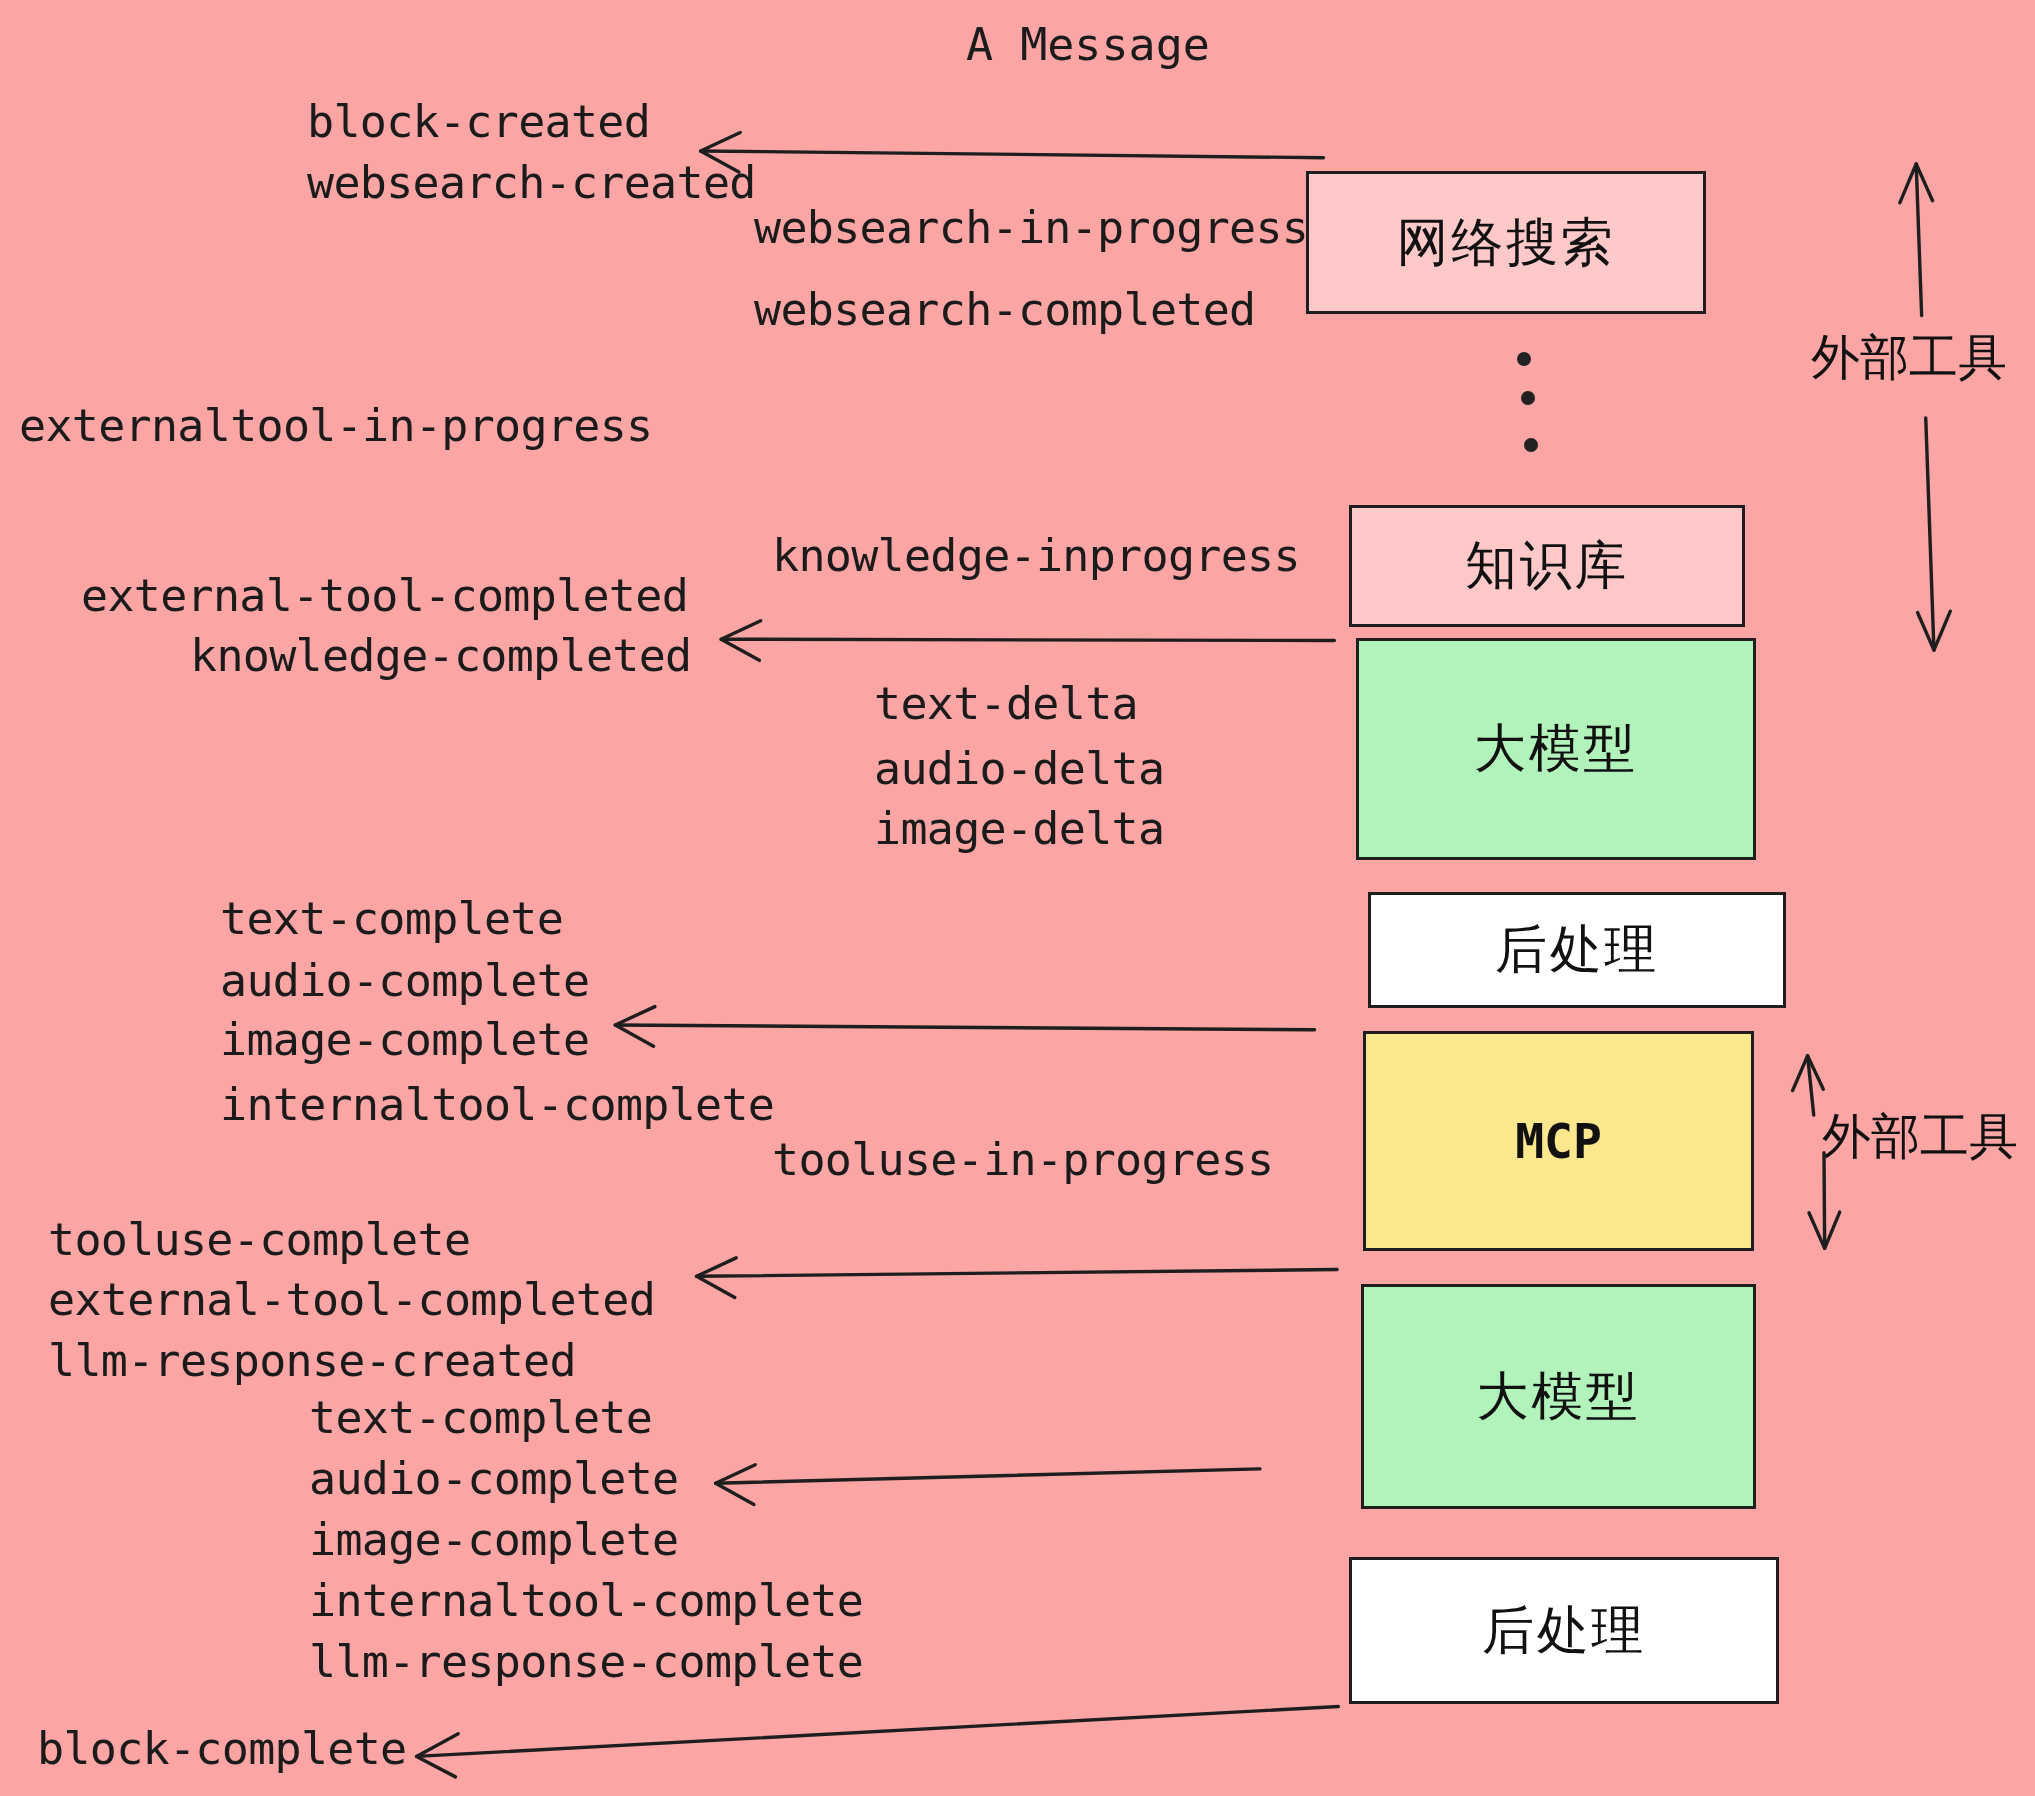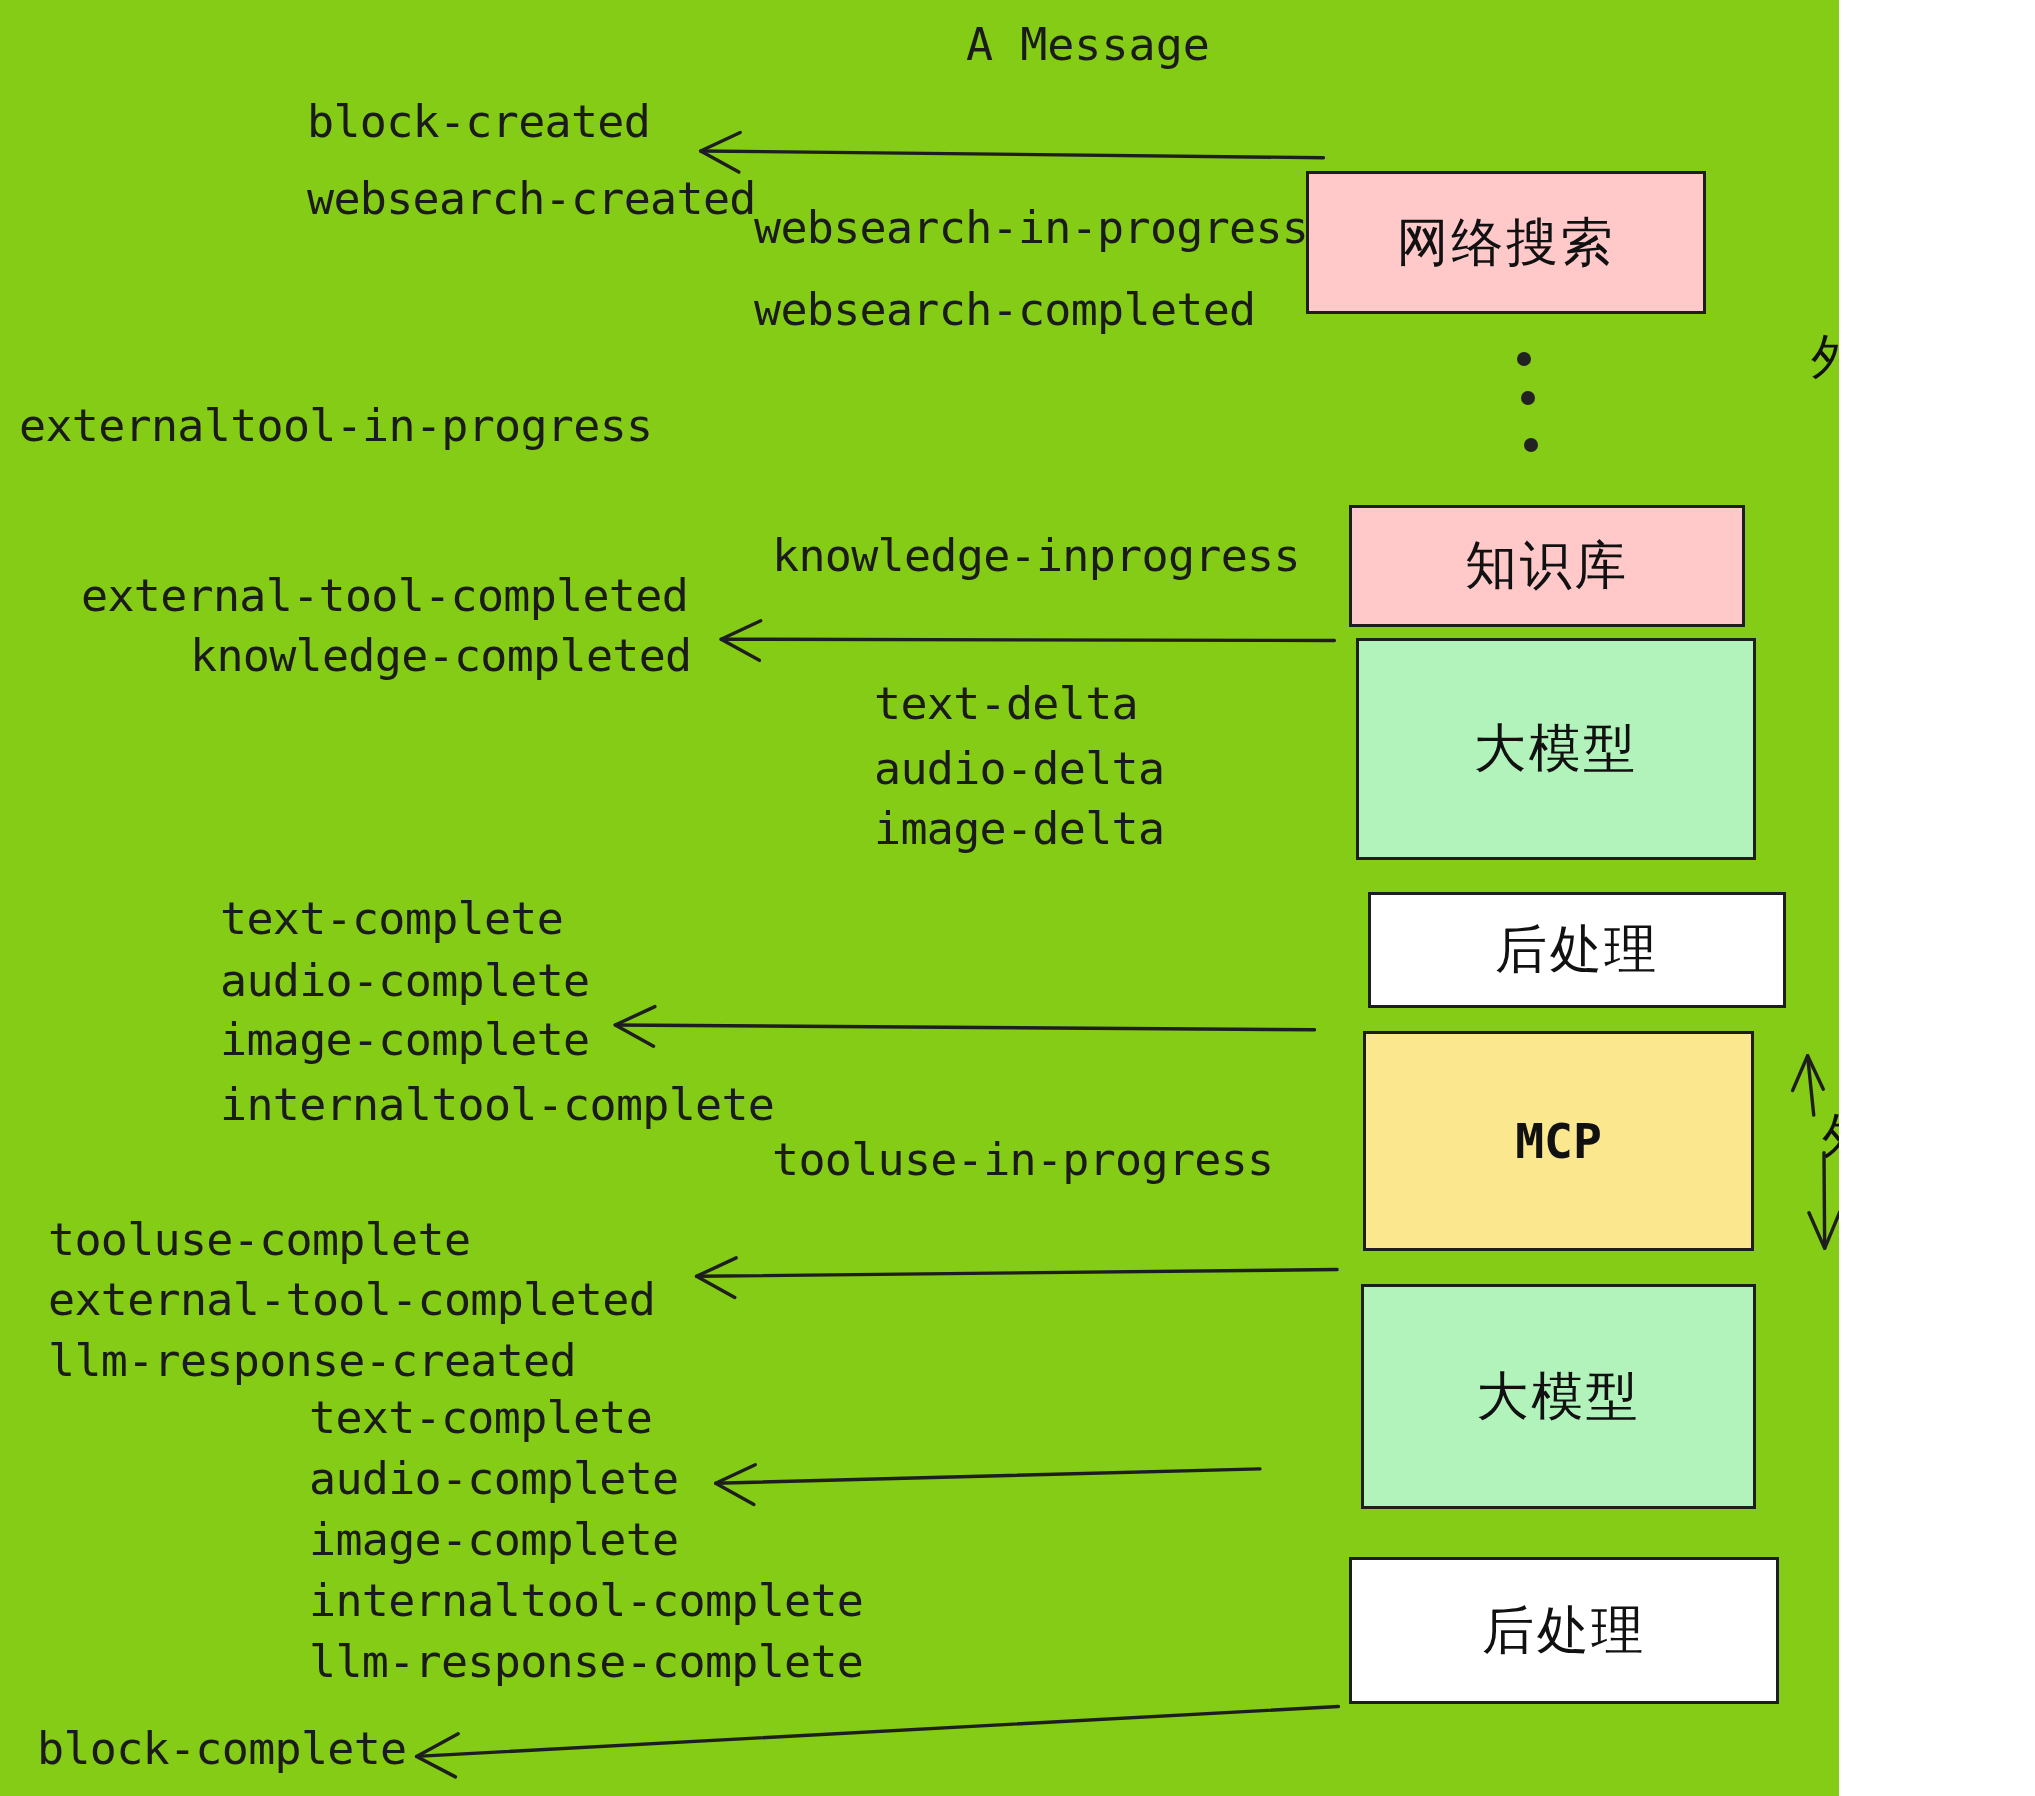--- a/index.html
+++ b/index.html
@@ -1,23 +1,23 @@
 <!DOCTYPE html>
 <html style="--ink: #1e1e1e;font-size:11px"><head>
 <meta charset="utf-8">
 <style>
   :root{
     --ink:#1e1e1e;
   }
   html,body{margin:0;padding:0;background:#ffffff;}
   #canvas{
     position:relative;
-    width:1839px;
+    width:2035px;
     height:1796px;
-    background:#84cc16;
+    background:#fca5a5;
     overflow:hidden;
     font-family:"DejaVu Sans Mono", monospace;
     color:#1b1b1b;
   }
   .evt{
     position:absolute;
     font-size:45px;
     line-height:55px;
     white-space:nowrap;
     letter-spacing:-0.7px;
@@ -77,21 +77,21 @@
   }
 </style>
 </head>
 <body>
 
 <div id="canvas">
 
   <div class="title" style="left:966px;top:17px;">A Message</div>
 
   <div class="evt" style="left:307px;top:94px;">block-created</div>
-  <div class="evt" style="left:307px;top:155px;margin-top:16px;">websearch-created</div>
+  <div class="evt" style="left:307px;top:155px;">websearch-created</div>
   <div class="evt" style="left:754px;top:282px;">websearch-completed</div>
   <div class="evt" style="left:754px;top:200px;">websearch-in-progress</div>
   <div class="evt" style="left:19px;top:398px;">externaltool-in-progress</div>
   <div class="evt" style="left:772px;top:528px;">knowledge-inprogress</div>
   <div class="evt" style="left:81px;top:568px;">external-tool-completed</div>
   <div class="evt" style="left:190px;top:628px;">knowledge-completed</div>
   <div class="evt" style="left:874px;top:676px;">text-delta</div>
   <div class="evt" style="left:874px;top:741px;">audio-delta</div>
   <div class="evt" style="left:874px;top:801px;">image-delta</div>
   <div class="evt" style="left:220px;top:891px;">text-complete</div>

